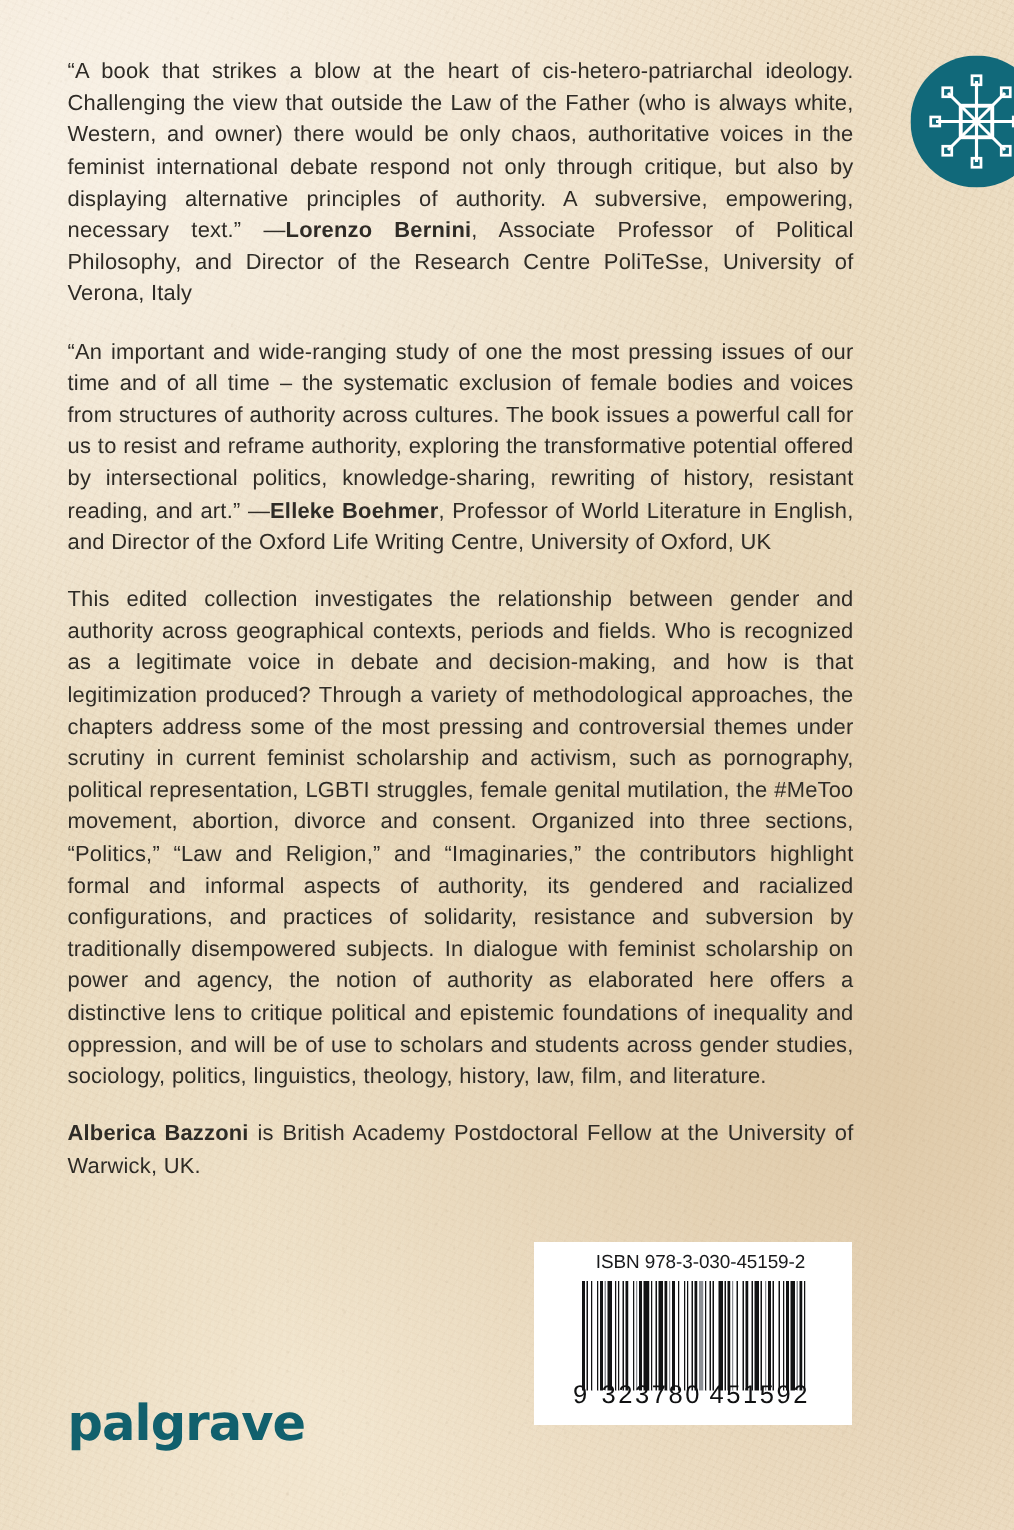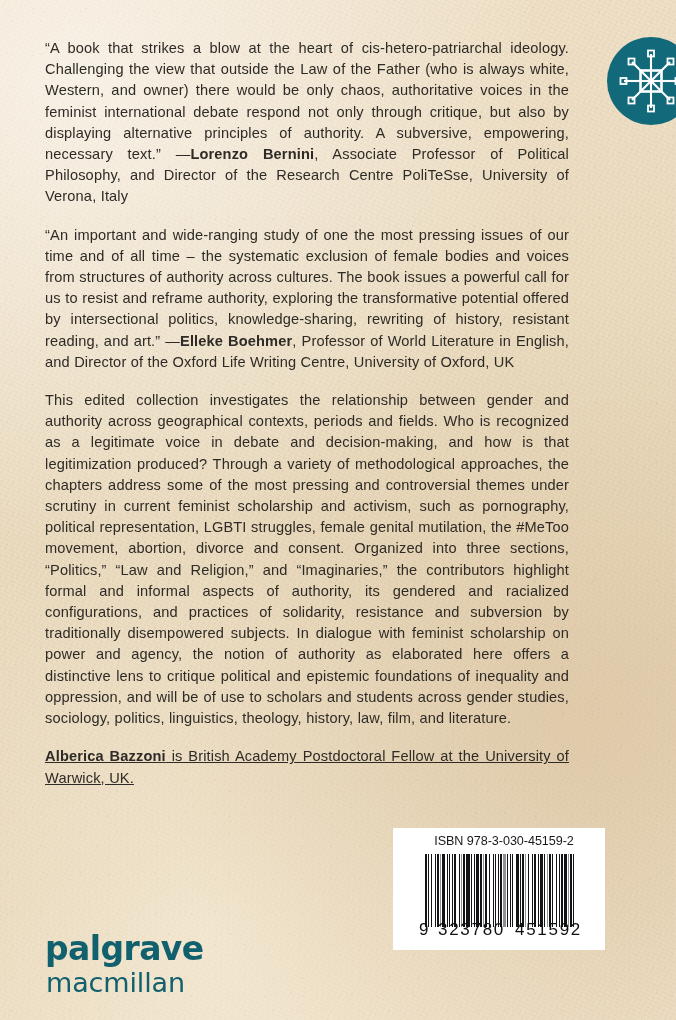--- a/index.html
+++ b/index.html
@@ -59,21 +59,21 @@
     margin: 0 0 17px 0;
     font-size: 14.6px;
     line-height: 21.2px;
     color: #2e2b26;
     text-align: justify;
     text-justify: inter-word;
     letter-spacing: 0.01em;
     word-spacing: 0.01em;
   }
   p.bio { margin-bottom: 15px; }
-  p.last { margin-bottom: 16px; text-decoration: underline; }
+  p.last { margin-bottom: 16px; }
   .nm { font-weight: bold; }
 
   
   #device {
     position: absolute;
     left: 607px;
     top: 37px;
     width: 88px;
     height: 88px;
     z-index: 4;
@@ -106,21 +106,20 @@
     margin-left: 1px;
   }
 
   
   #barcode-block {
     position: absolute;
     left: 356px;
     top: 828px;
     width: 212px;
     z-index: 3;
-    margin-left: 37px;
   }
   #barcode-panel {
     background: #ffffff;
     width: 212px;
     height: 122px;
     box-sizing: border-box;
     padding: 6px 0 0 0;
     position: relative;
   }
   #isbn-text {
@@ -147,21 +146,21 @@
     top: 92px;
     width: 172px;
     display: flex;
     font-family: "Liberation Sans", sans-serif;
     font-size: 17px;
     color: #101112;
     letter-spacing: 0.04em;
   }
   #digits .d1 { width: 18px; text-align: center; }
   #digits .d2 { flex: 1; text-align: center; letter-spacing: 0.10em; }
-  #digits .d3 { flex: 1; text-align: center; letter-spacing: 0.10em; }
+  #digits .d3 { flex: 1; letter-spacing: 0.10em; }
   #url-bar {
     width: 212px;
     height: 25px;
     background: #11697a;
     color: #ffffff;
     font-family: "Liberation Sans", sans-serif;
     font-size: 14.5px;
     display: flex;
     align-items: center;
     justify-content: center;
@@ -207,21 +206,20 @@
     <p class="blurb"><span>“An important and wide-ranging study of one the most pressing issues of our time and of all time – the systematic exclusion of female bodies and voices from structures of authority across cultures. The book issues a powerful call for us to resist and reframe authority, exploring the transformative potential offered by intersectional politics, knowledge-sharing, rewriting of history, resistant reading, and art.” —</span><span class="nm">Elleke Boehmer</span><span>, Professor of World Literature in English, and Director of the Oxford Life Writing Centre, University of Oxford, UK</span></p>
 
     <p class="body-copy">This edited collection investigates the relationship between gender and authority across geographical contexts, periods and fields. Who is recognized as a legitimate voice in debate and decision-making, and how is that legitimization produced? Through a variety of methodological approaches, the chapters address some of the most pressing and controversial themes under scrutiny in current feminist scholarship and activism, such as pornography, political representation, LGBTI struggles, female genital mutilation, the #MeToo movement, abortion, divorce and consent. Organized into three sections, “Politics,” “Law and Religion,” and “Imaginaries,” the contributors highlight formal and informal aspects of authority, its gendered and racialized configurations, and practices of solidarity, resistance and subversion by traditionally disempowered subjects. In dialogue with feminist scholarship on power and agency, the notion of authority as elaborated here offers a distinctive lens to critique political and epistemic foundations of inequality and oppression, and will be of use to scholars and students across gender studies, sociology, politics, linguistics, theology, history, law, film, and literature.</p>
 
 
     <p class="bio last"><span class="nm">Alberica Bazzoni</span><span> is British Academy Postdoctoral Fellow at the University of Warwick, UK.</span></p>
   </div>
 
   <div id="logo">
     <span class="pal">palgrave</span>
-    <span class="mac">macmillan</span>
   </div>
 
   <div id="barcode-block">
     <div id="barcode-panel">
       <div id="isbn-text">ISBN 978-3-030-45159-2</div>
       <div id="bars">
           <span style="width: 2.02667px; background: rgb(18, 19, 20);"></span>
           <span style="width: 1.01333px; background: rgb(255, 255, 255);"></span>
           <span style="width: 1.01333px; background: rgb(18, 19, 20);"></span>
           <span style="width: 2.02667px; background: rgb(255, 255, 255);"></span>

